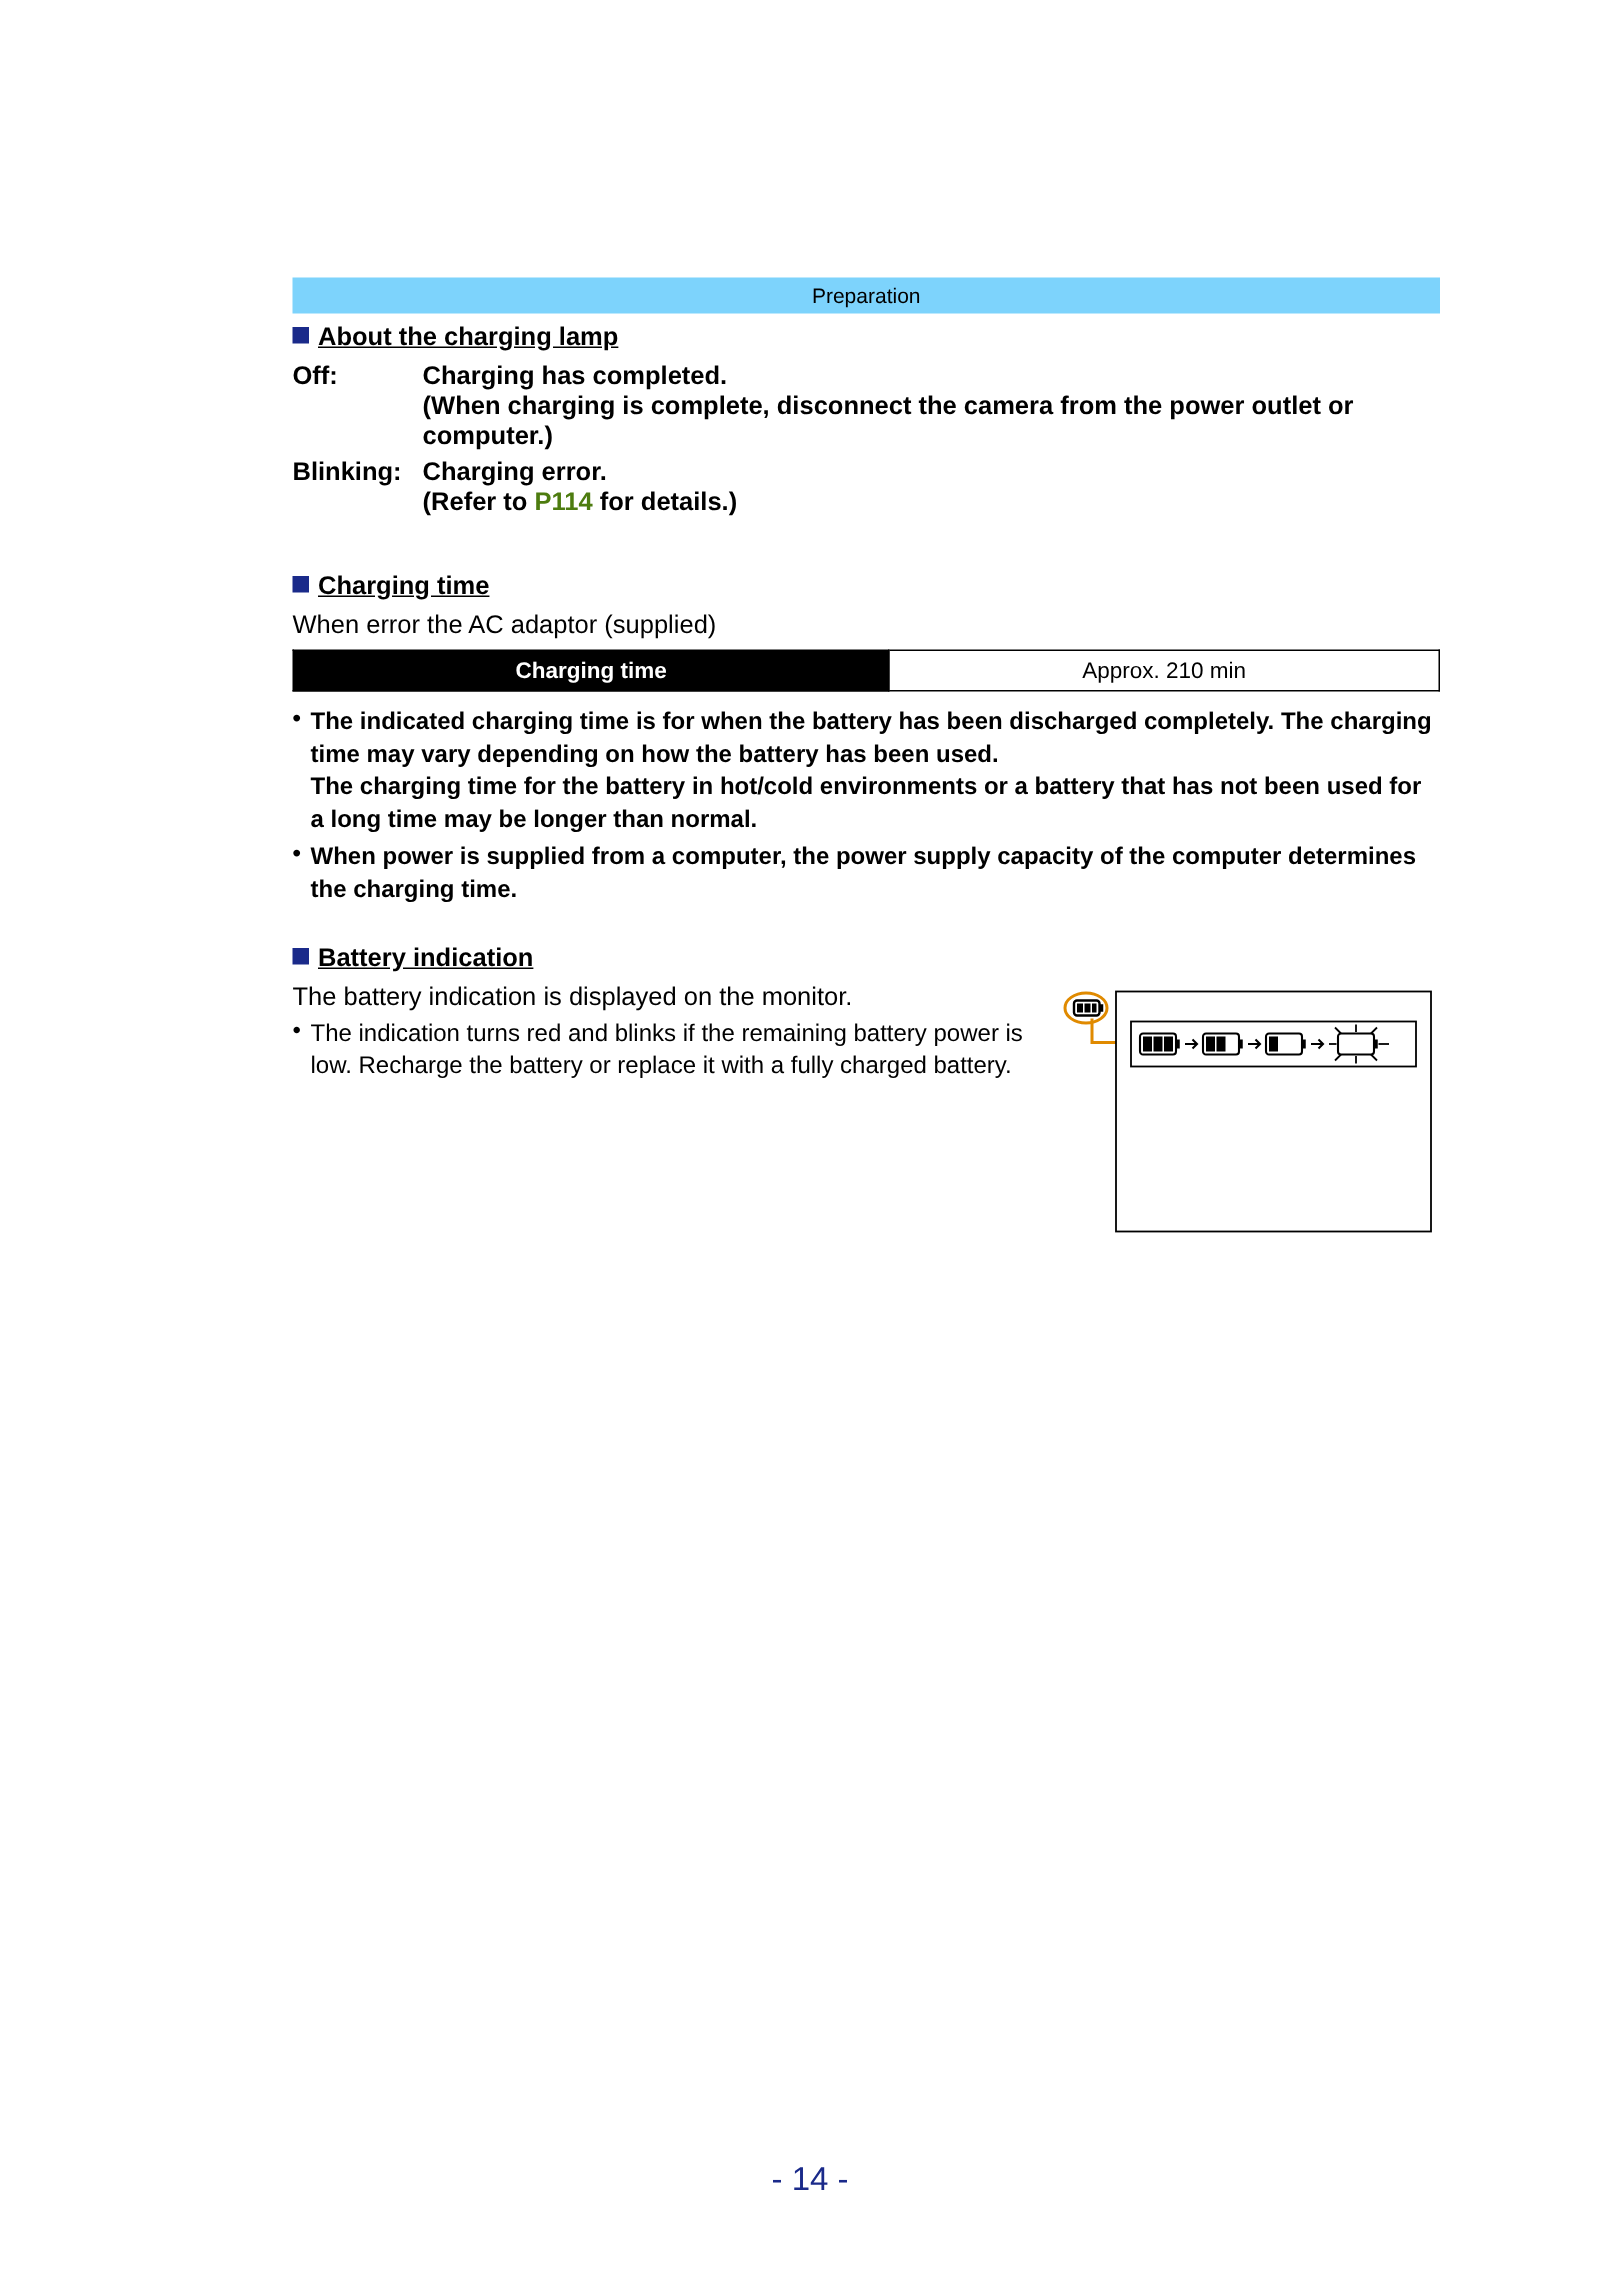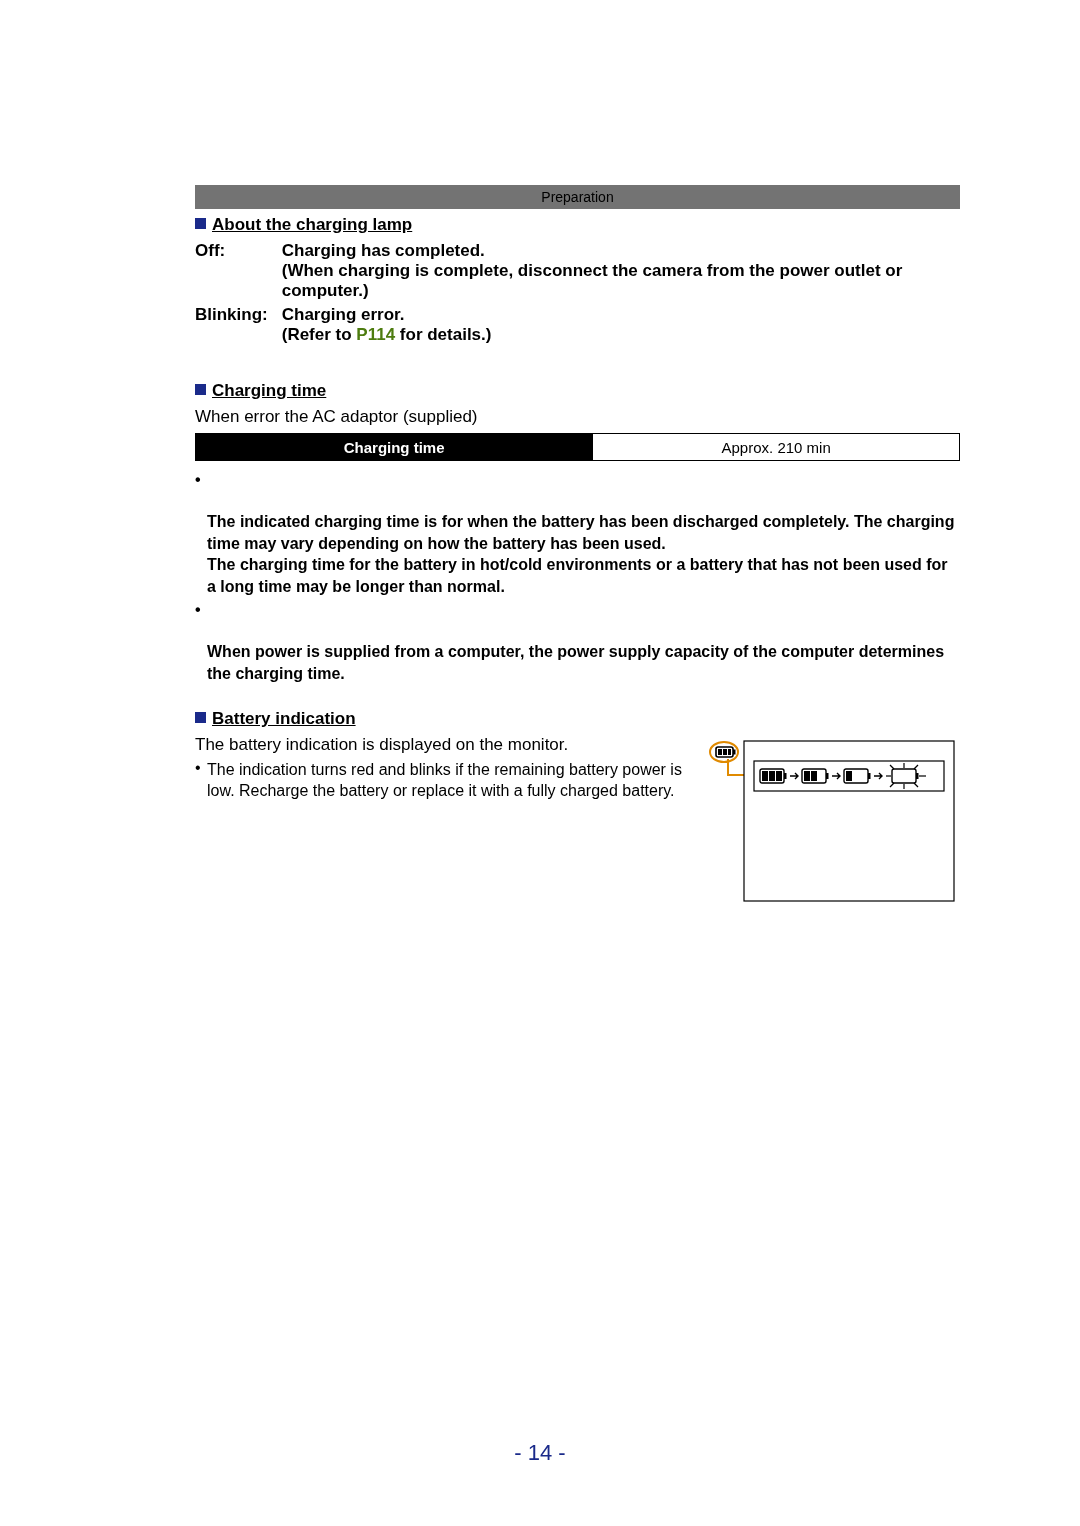--- a/index.html
+++ b/index.html
@@ -14,21 +14,21 @@
   .page {
     position: relative;
     width: 1080px;
     height: 1526px;
     box-sizing: border-box;
     padding: 185px 120px 0 195px;
     font-size: 17px;
   }
   
   .banner {
-    background: #737373;
+    background: #7dd3fc;
     height: 24px;
     line-height: 24px;
     text-align: center;
     font-size: 14px;
     color: #000;
   }
   .sub-heading {
     font-weight: bold;
     margin: 6px 0;
     text-decoration: underline;
@@ -64,21 +64,21 @@
     background: #000;
     color: #fff;
     font-weight: bold;
     width: 52%;
   }
   table.ct td { font-weight: normal; }
 
   .notes { margin-top: 10px; font-size: 16px; font-weight: bold; }
   .notes .item { display: flex; margin-bottom: 4px; }
   .notes .bullet { width: 12px; flex: none; }
-  .notes .txt { flex: 1; line-height: 1.35; margin-top: 40px; }
+  .notes .txt { flex: 1; line-height: 1.35; }
 
   .notes-plain { margin-top: 4px; font-size: 16px; }
   .notes-plain .item { display: flex; }
   .notes-plain .bullet { width: 12px; flex: none; }
   .notes-plain .txt { flex: 1; line-height: 1.35; }
 
   .two-col { display: flex; margin-top: 4px; align-items: flex-start; }
   .two-col .left { flex: 1; }
   .two-col .right { flex: none; }
 

